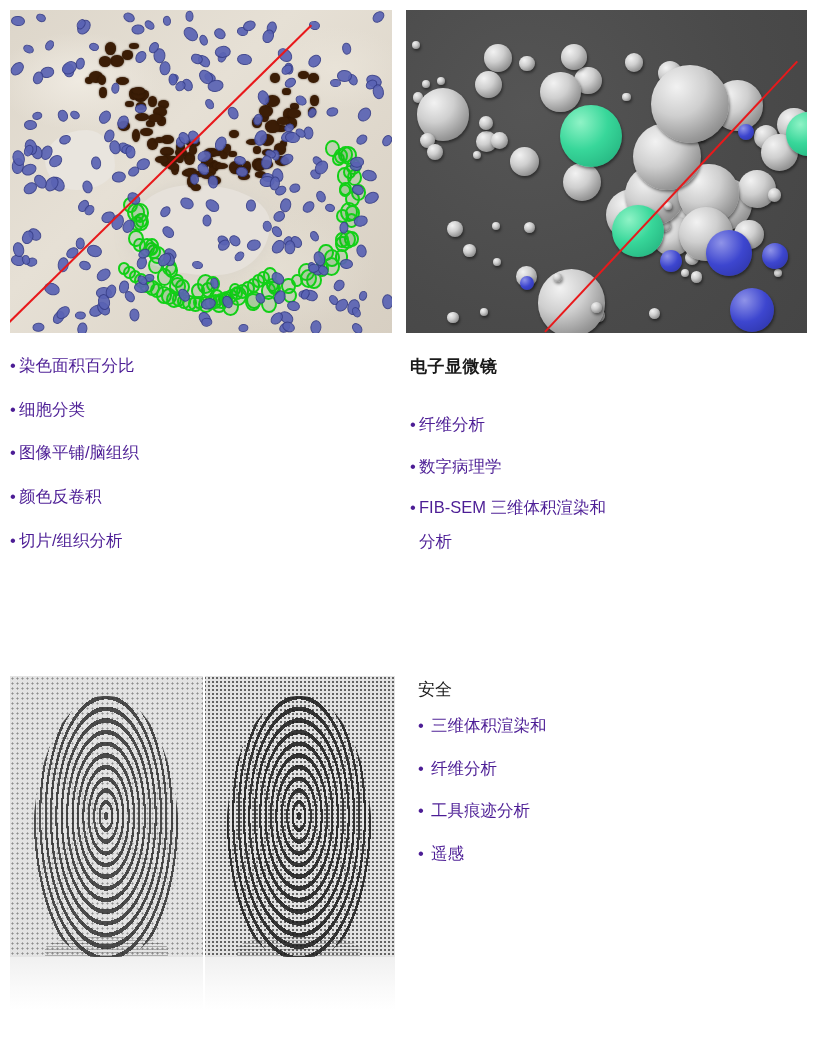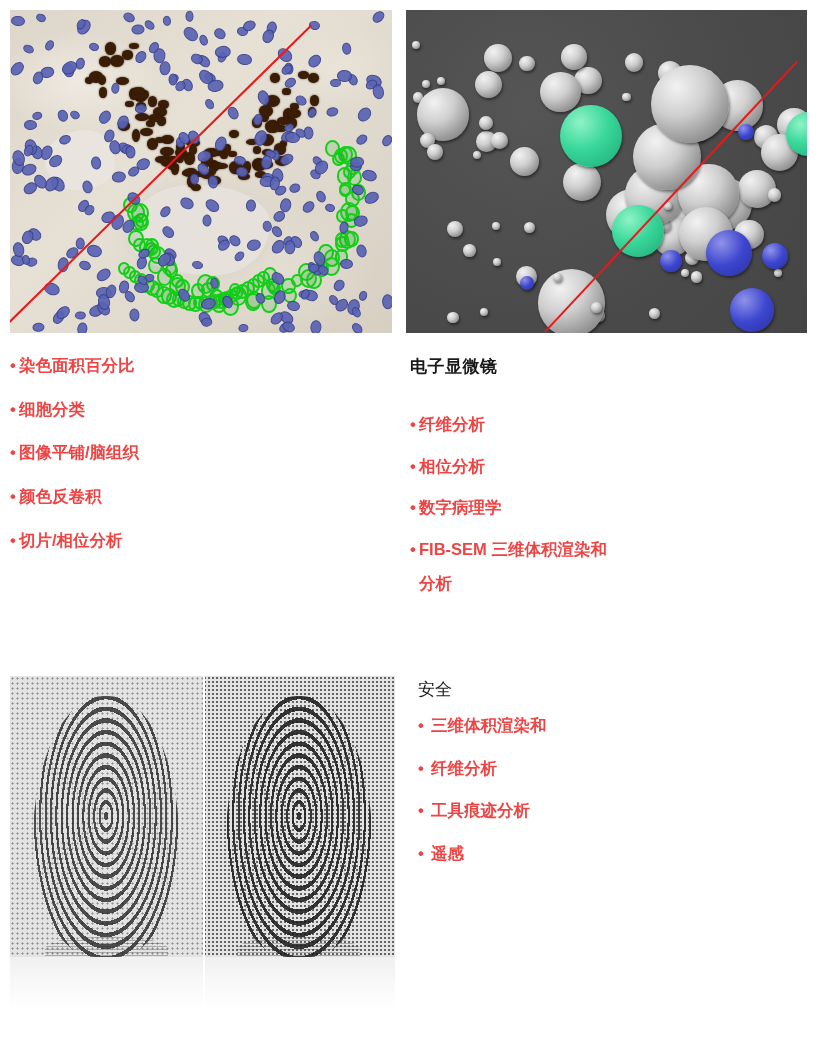--- a/index.html
+++ b/index.html
@@ -232,24 +232,23 @@
   }
   ul.bullets {
     list-style: none;
     margin: 0;
     padding: 0;
   }
   ul.bullets li {
     font-size: 16.5px;
     line-height: 1.25;
     margin-bottom: 23px;
-    color: #ef4444;
+    color: #4c1d95;
     position: relative;
     padding-left: 9px;
-    font-weight: bold;
   }
   ul.bullets li::before {
     content: "•";
     position: absolute;
     left: 0;
     top: 0;
   }
   ul.bullets.tight li {
     margin-bottom: 21px;
   }
@@ -781,29 +780,28 @@
       <div class="diag-line" style="left:392px; top:52px; width:370px; transform:rotate(133deg);"></div>
     </div>
   </div>
 
   <div class="col-left">
     <ul class="bullets">
       <li>染色面积百分比</li>
       <li>细胞分类</li>
       <li>图像平铺/脑组织</li>
       <li>颜色反卷积</li>
-      <li>切片/相位分析</li>
+      <li>切片/组织分析</li>
     </ul>
   </div>
 
   <div class="col-right">
     <h2 class="section-title">电子显微镜</h2>
     <ul class="bullets tight">
       <li>纤维分析</li>
-      <li>相位分析</li>
       <li>数字病理学</li>
       <li>
         <span>FIB-SEM 三维体积渲染和</span>
         <span class="wrap-line">分析</span>
       </li>
     </ul>
   </div>
 
   <div class="img-panel" id="panel-fingerprint">
     <div class="fp-half fp-left">

